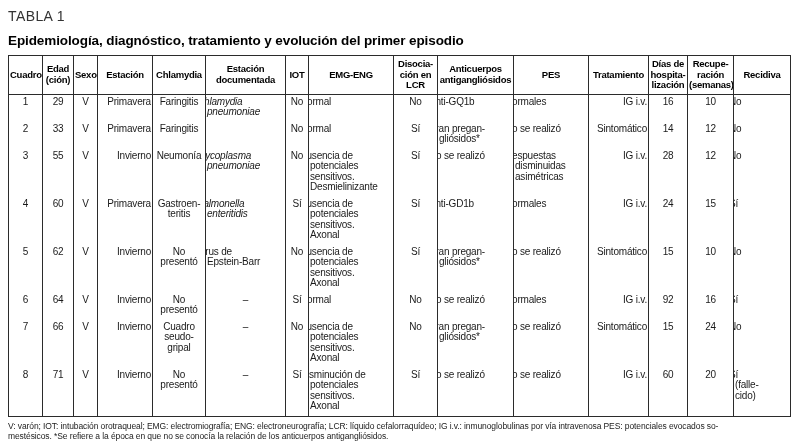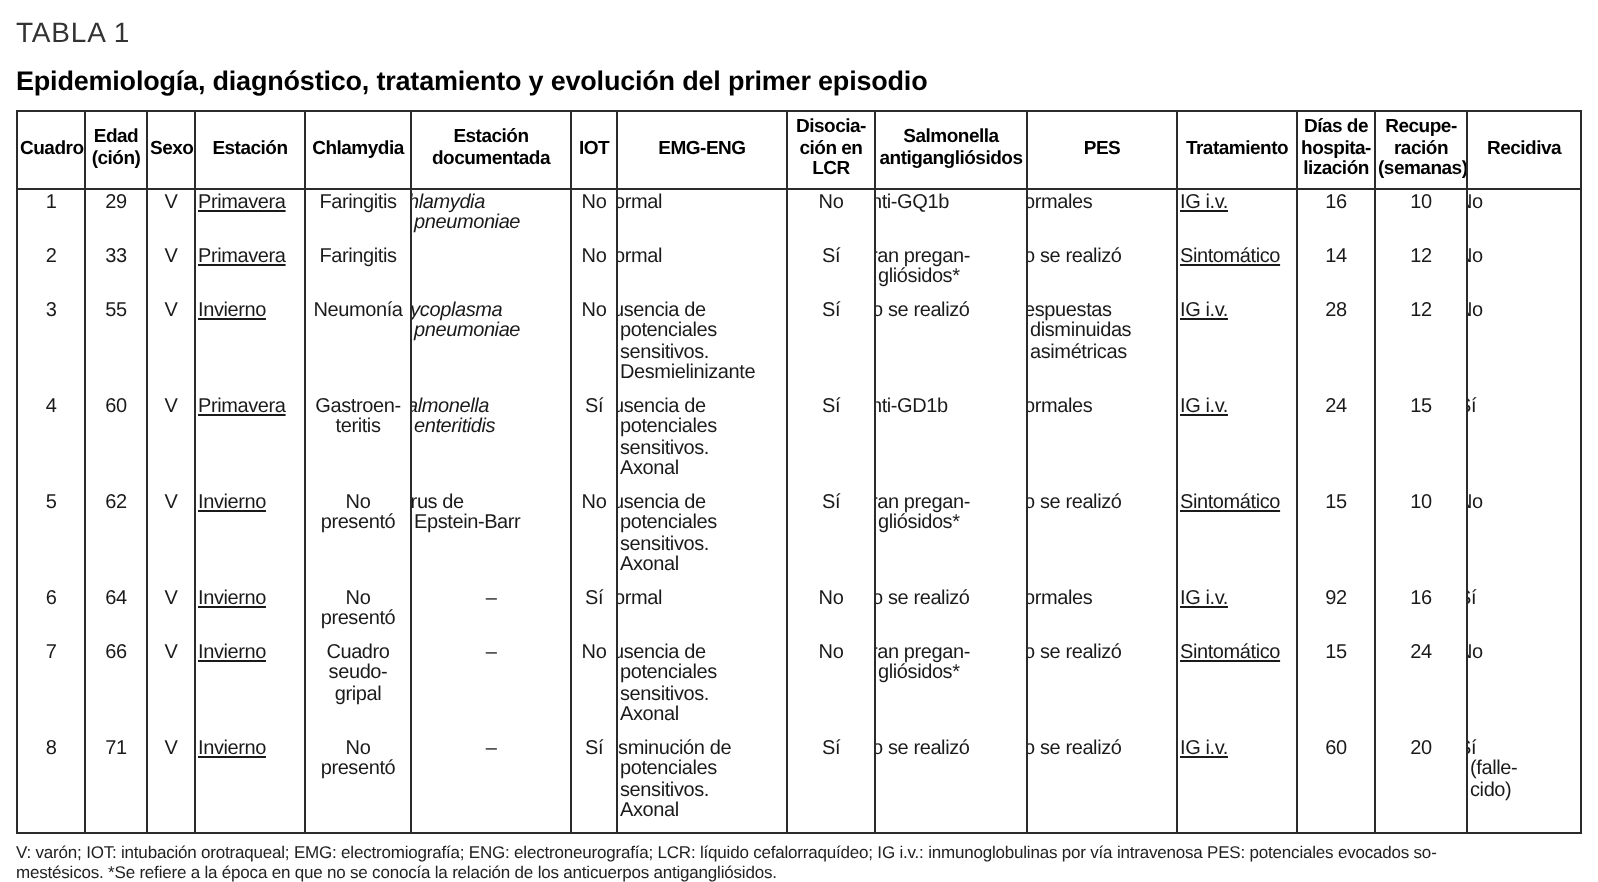--- a/index.html
+++ b/index.html
@@ -51,21 +51,21 @@
   }
   table.data tbody td {
     font-size: 10px;
     line-height: 10.5px;
     letter-spacing: -0.2px;
     vertical-align: top;
     padding: 2px 1px 4px 1px;
     color: #1a1a1a;
   }
   td.c  { text-align: center; }
-  td.l  { text-align: left; padding-left: 2px; text-decoration: underline; }
+  td.l  { text-align: right; padding-left: 2px; }
   td.hang  { text-align: left; padding-left: 12px; text-indent: -10px; }
   td.hang2 { text-align: left; padding-left: 14px; text-indent: -6px; }
   td.italic { font-style: italic; }
 
   .footnote {
     font-size: 8.5px;
     line-height: 10px;
     letter-spacing: -0.1px;
     color: #222222;
     margin-top: 4px;
@@ -106,21 +106,21 @@
           <th>Sexo</th>
           <th>Estación</th>
           <th>Chlamydia</th>
           <th>Estación
 documentada</th>
           <th>IOT</th>
           <th>EMG-ENG</th>
           <th>Disocia-
 ción en
 LCR</th>
-          <th>Salmonella
+          <th>Anticuerpos
 antigangliósidos</th>
           <th>PES</th>
           <th>Tratamiento</th>
           <th>Días de
 hospita-
 lización</th>
           <th>Recupe-
 ración
 (semanas)</th>
           <th>Recidiva</th>

